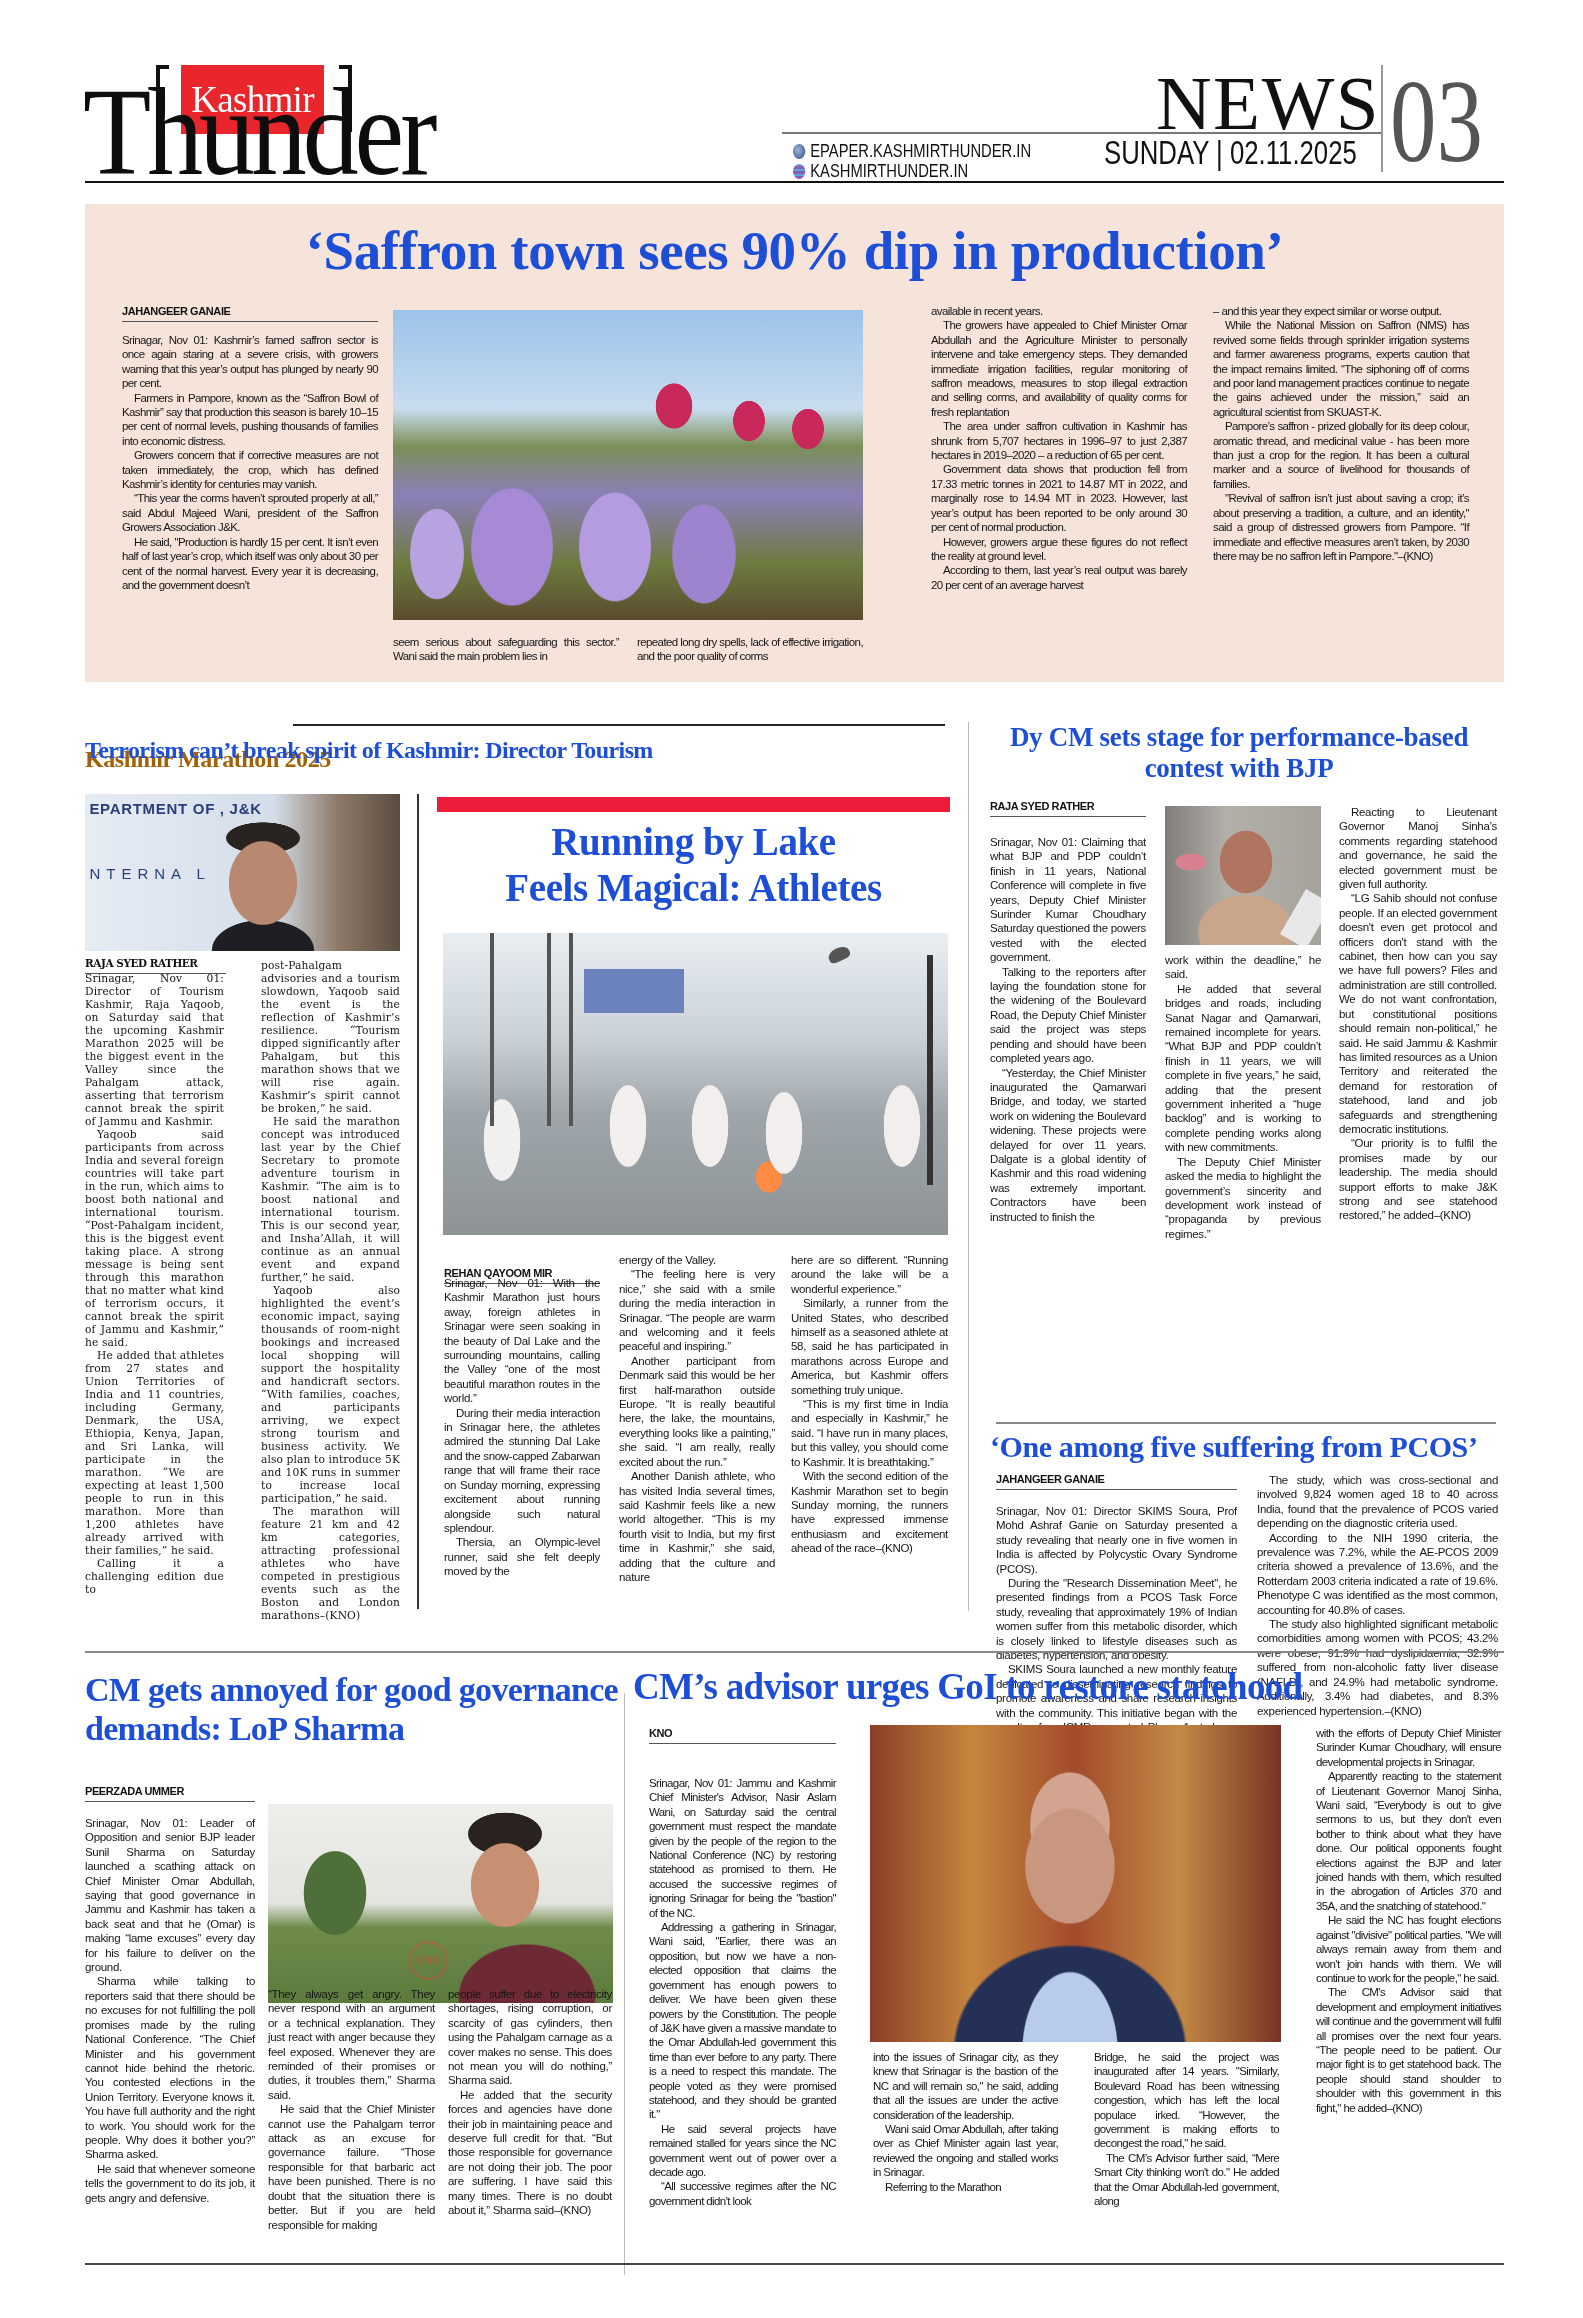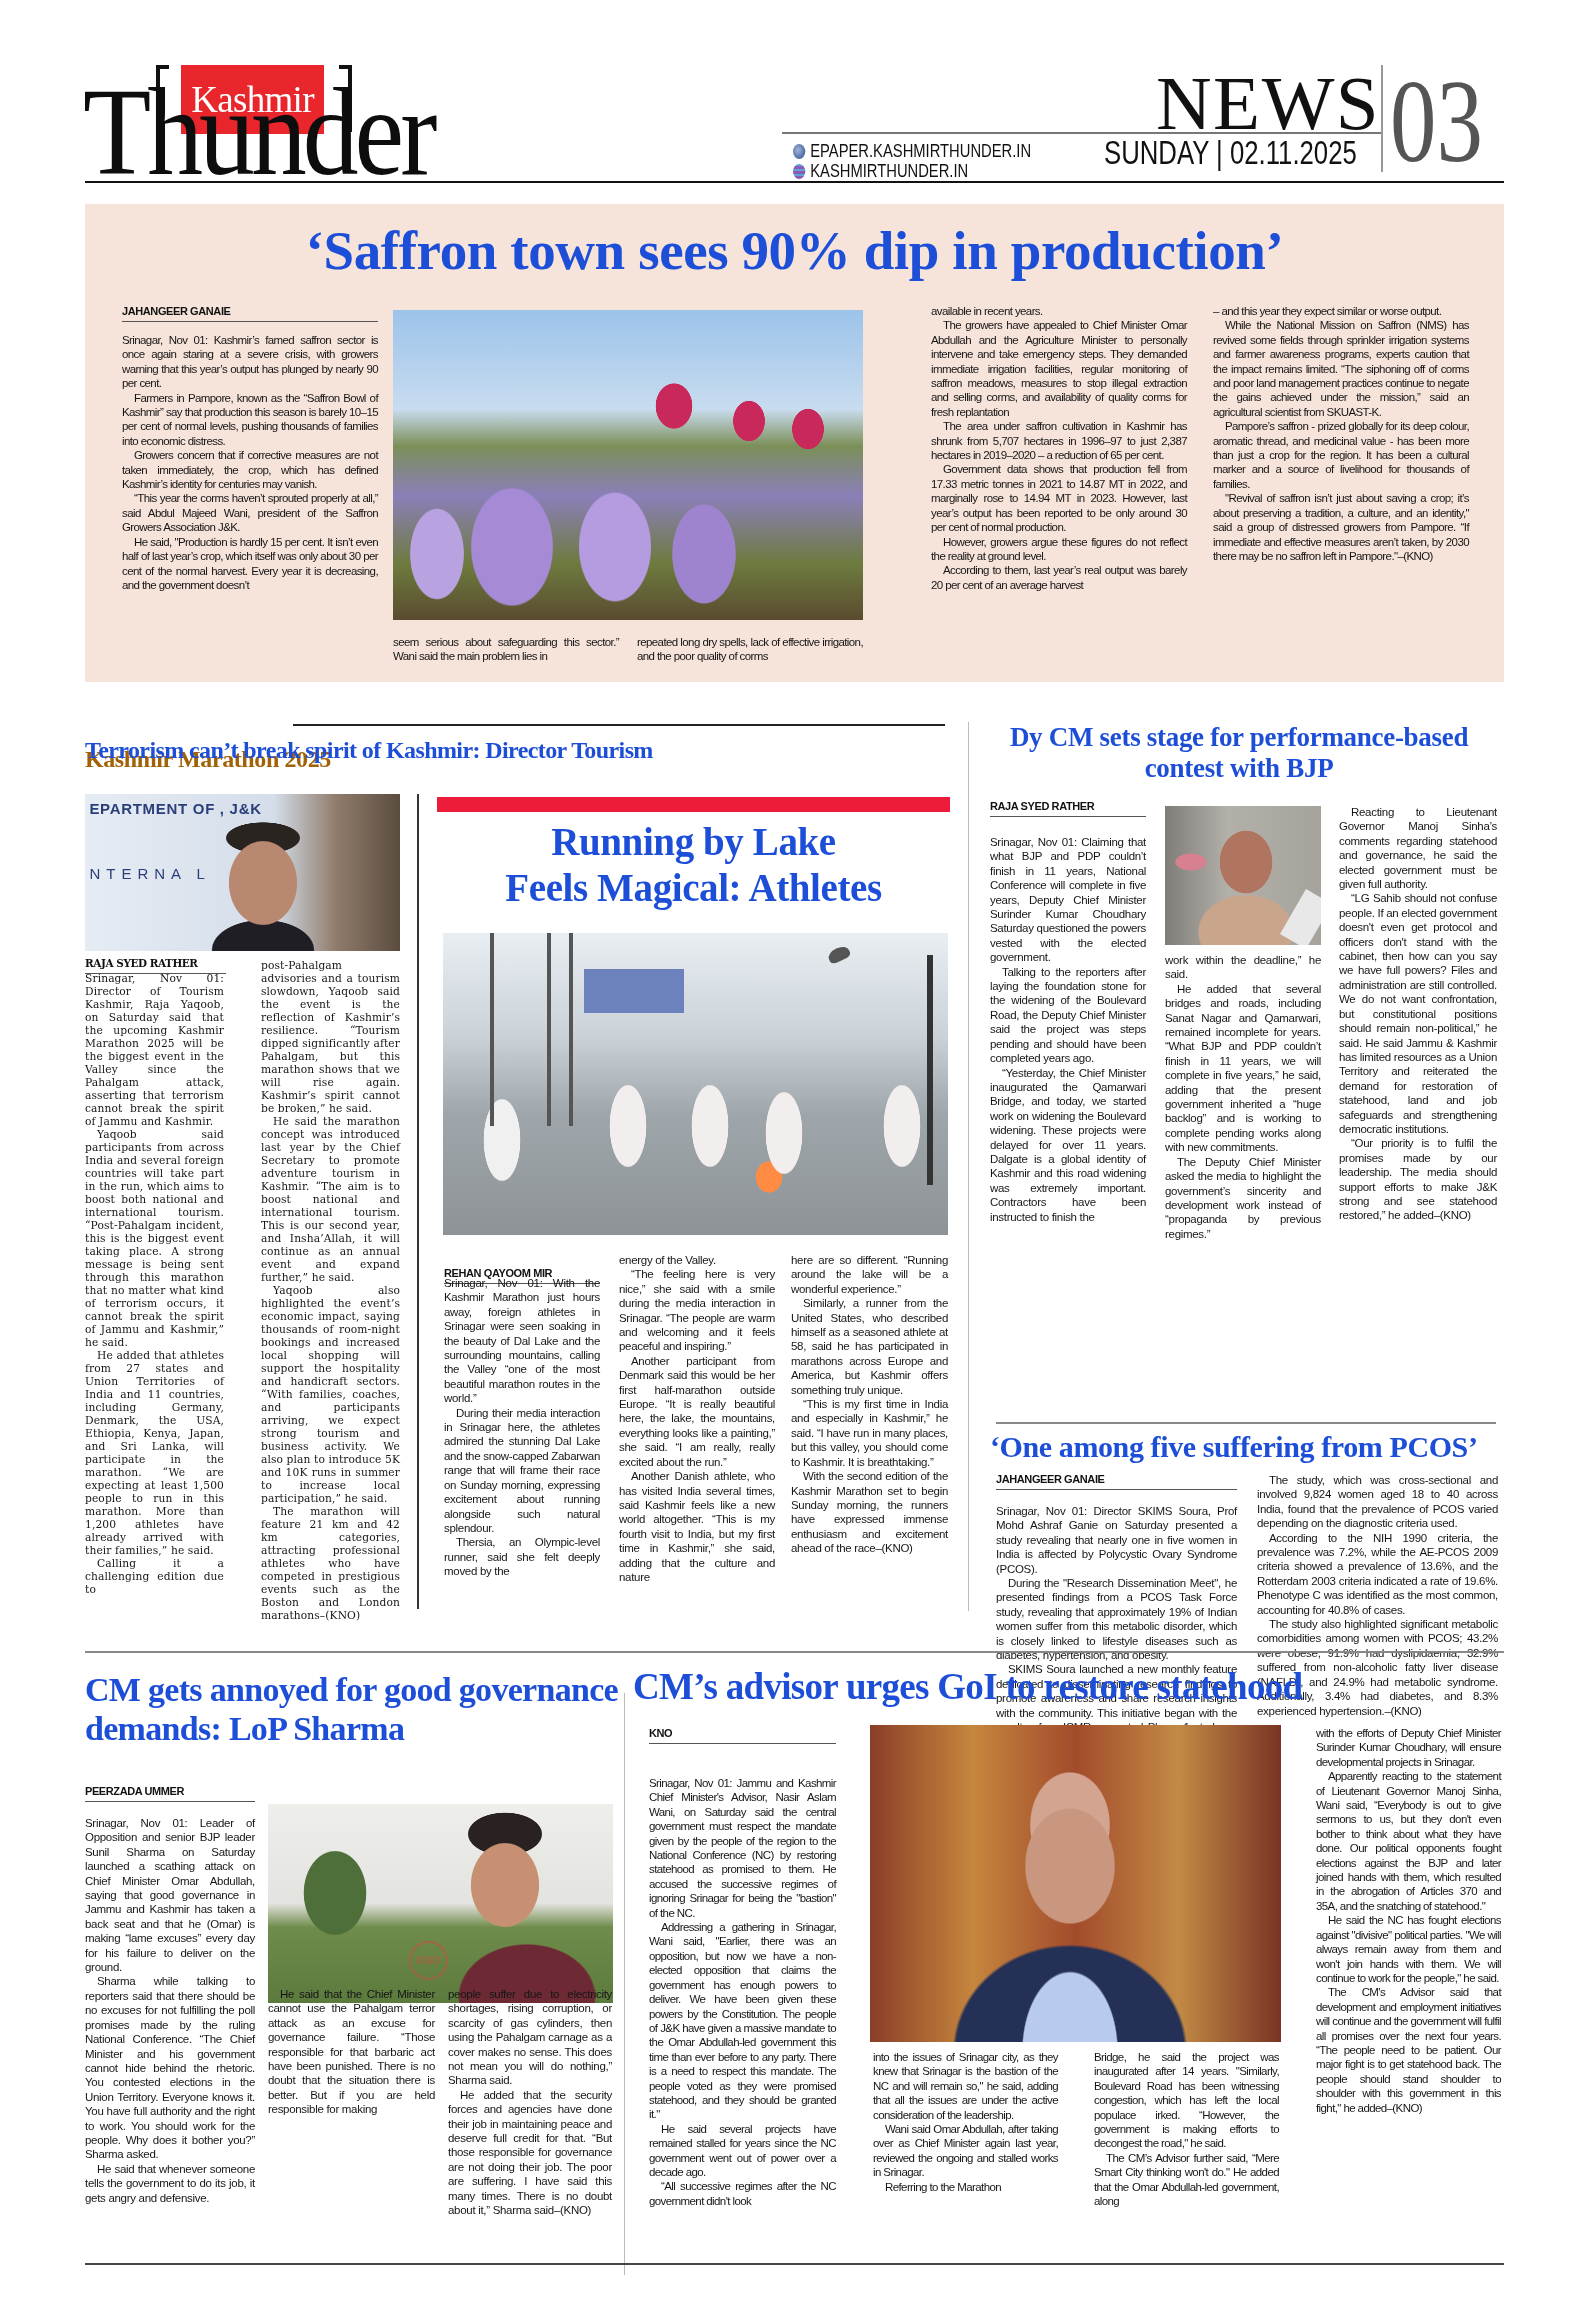--- a/index.html
+++ b/index.html
@@ -328,20 +328,21 @@
   <div class="byline" style="left:85px; top:1785px; width:170px;">PEERZADA UMMER</div>
   <div class="col lop-col-a">
     <p class="first">Srinagar, Nov 01: Leader of Opposition and senior BJP leader Sunil Sharma on Saturday launched a scathing attack on Chief Minister Omar Abdullah, saying that good governance in Jammu and Kashmir has taken a back seat and that he (Omar) is making “lame excuses” every day for his failure to deliver on the ground.</p>
     <p>Sharma while talking to reporters said that there should be no excuses for not fulfilling the poll promises made by the ruling National Conference. “The Chief Minister and his government cannot hide behind the rhetoric. You contested elections in the Union Territory. Everyone knows it. You have full authority and the right to work. You should work for the people. Why does it bother you?” Sharma asked.</p>
     <p>He said that whenever someone tells the government to do its job, it gets angry and defensive.</p>
   </div>
   <div class="photo lop-photo">
     <span style="position:absolute; left:141px; top:137px; width:39px; height:39px; border-radius:50%; border:2.2px solid rgba(200,80,60,0.55); color:rgba(200,80,60,0.6); font-family:'Liberation Sans',sans-serif; font-weight:bold; font-size:11px; line-height:34px; text-align:center;">KNO</span>
   </div>
   <div class="col lop-col-b">
+    <p class="first">“They always get angry. They never respond with an argument or a technical explanation. They just react with anger because they feel exposed. Whenever they are reminded of their promises or duties, it troubles them,” Sharma said.</p>
     <p>He said that the Chief Minister cannot use the Pahalgam terror attack as an excuse for governance failure. “Those responsible for that barbaric act have been punished. There is no doubt that the situation there is better. But if you are held responsible for making</p>
   </div>
   <div class="col lop-col-c">
     <p class="first">people suffer due to electricity shortages, rising corruption, or scarcity of gas cylinders, then using the Pahalgam carnage as a cover makes no sense. This does not mean you will do nothing,” Sharma said.</p>
     <p>He added that the security forces and agencies have done their job in maintaining peace and deserve full credit for that. “But those responsible for governance are not doing their job. The poor are suffering. I have said this many times. There is no doubt about it,” Sharma said–(KNO)</p>
   </div>
 </section>
 
 <section>
   <div class="vrule bottom-vrule"></div>

